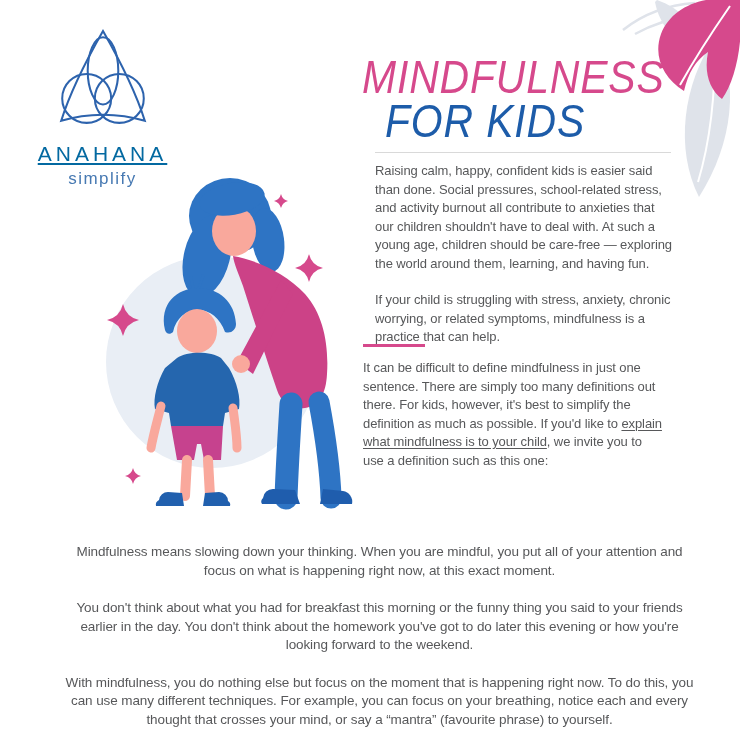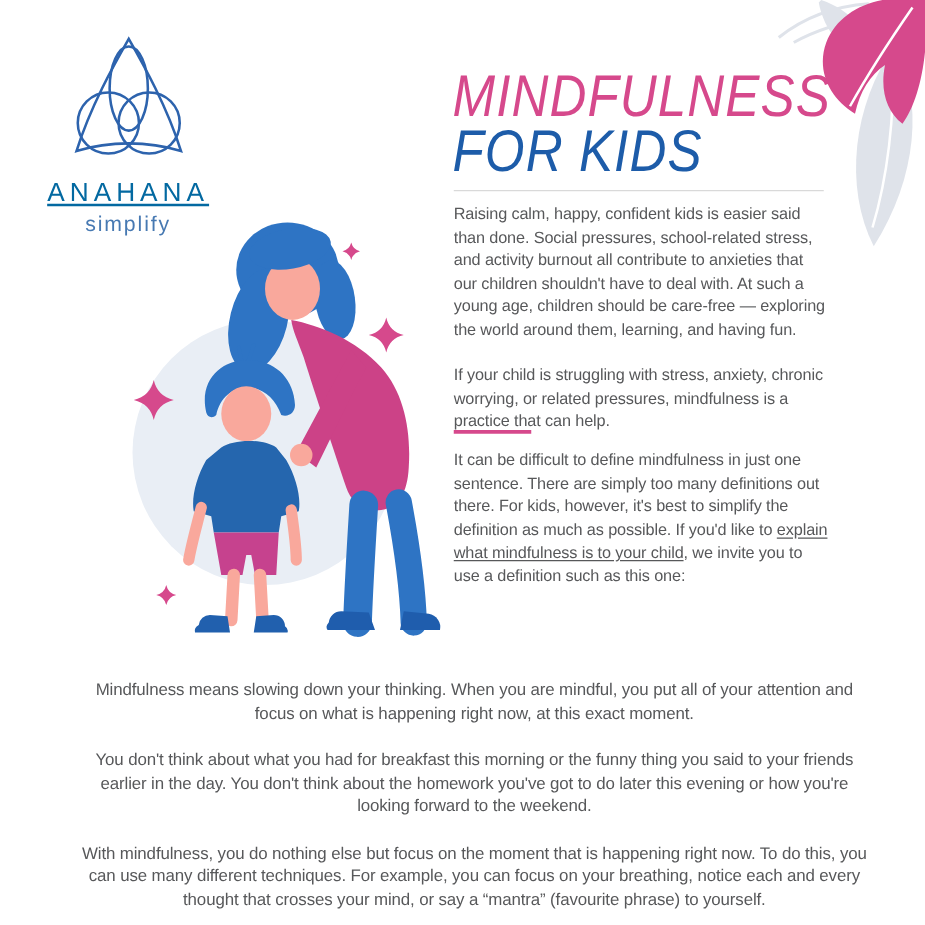--- a/index.html
+++ b/index.html
@@ -11,24 +11,24 @@
   .brand-name{margin-top:8px;font-size:21px;letter-spacing:4px;color:#0369a1;text-decoration:underline;}
   .brand-tagline{margin-top:3px;font-size:17px;letter-spacing:1.5px;color:#4779b2;}
 
   
   .leaf-decor{position:absolute;right:0;top:0;width:125px;height:205px;}
 
   
   .title{position:absolute;left:362px;top:55px;line-height:44px;font-style:italic;}
   .cond{display:inline-block;transform:scaleX(0.87);transform-origin:left top;white-space:nowrap;}
   .title-line1{font-size:47px;color:#d6498c;letter-spacing:1px;}
-  .title-line2{font-size:47px;color:#1d5ca9;letter-spacing:1px;}
+  .title-line2{font-size:47px;color:#1d5ca9;letter-spacing:1px;margin-left:23px;}
 
   
-  .intro{position:absolute;left:363px;top:152px;width:300px;}
+  .intro{position:absolute;left:375px;top:152px;width:300px;}
   .divider-gray{width:296px;height:1px;background:#d9d9d9;margin-bottom:9px;}
   p{margin:0;font-size:13px;line-height:18.5px;letter-spacing:-0.1px;}
   p + p{margin-top:18px;}
 
   .section{position:absolute;left:363px;top:344px;width:302px;}
   .divider-pink{width:62px;height:3px;background:#d6498c;}
   .section-heading{margin-top:9px;margin-bottom:12px;line-height:24px;color:#2e2f31;}
   .section-heading .cond{transform:scaleX(0.9);font-size:24px;letter-spacing:0.5px;font-weight:500;}
   .link{color:#57585a;text-decoration:underline;text-underline-offset:2px;cursor:pointer;}
 
@@ -74,21 +74,21 @@
   </div>
 
   <div class="title">
     <div class="title-line1"><span class="cond">MINDFULNESS</span></div>
     <div class="title-line2"><span class="cond">FOR KIDS</span></div>
   </div>
 
   <div class="intro">
     <div class="divider-gray"></div>
     <p>Raising calm, happy, confident kids is easier said than done. Social pressures, school-related stress, and activity burnout all contribute to anxieties that our children shouldn't have to deal with. At such a young age, children should be care-free — exploring the world around them, learning, and having fun.</p>
-    <p>If your child is struggling with stress, anxiety, chronic worrying, or related pressures, mindfulness is a practice that can help.</p>
+    <p>If your child is struggling with stress, anxiety, chronic worrying, or related symptoms, mindfulness is a practice that can help.</p>
   </div>
 
   <div class="illustration">
     <svg width="262" height="352" viewBox="0 0 262 352">
       <circle cx="117" cy="194" r="106" fill="#e9eef5"></circle>
       <g fill="#d6498c">
         <path transform="translate(28,152)" d="M0,-16 Q3,-3 16,0 Q3,3 0,16 Q-3,3 -16,0 Q-3,-3 0,-16 Z"></path>
         <path transform="translate(214,100)" d="M0,-14 Q2.6,-2.6 14,0 Q2.6,2.6 0,14 Q-2.6,2.6 -14,0 Q-2.6,-2.6 0,-14 Z"></path>
         <path transform="translate(186,33)" d="M0,-7 Q1.4,-1.4 7,0 Q1.4,1.4 0,7 Q-1.4,1.4 -7,0 Q-1.4,-1.4 0,-7 Z"></path>
         <path transform="translate(38,308)" d="M0,-8 Q1.5,-1.5 8,0 Q1.5,1.5 0,8 Q-1.5,1.5 -8,0 Q-1.5,-1.5 0,-8 Z"></path>

